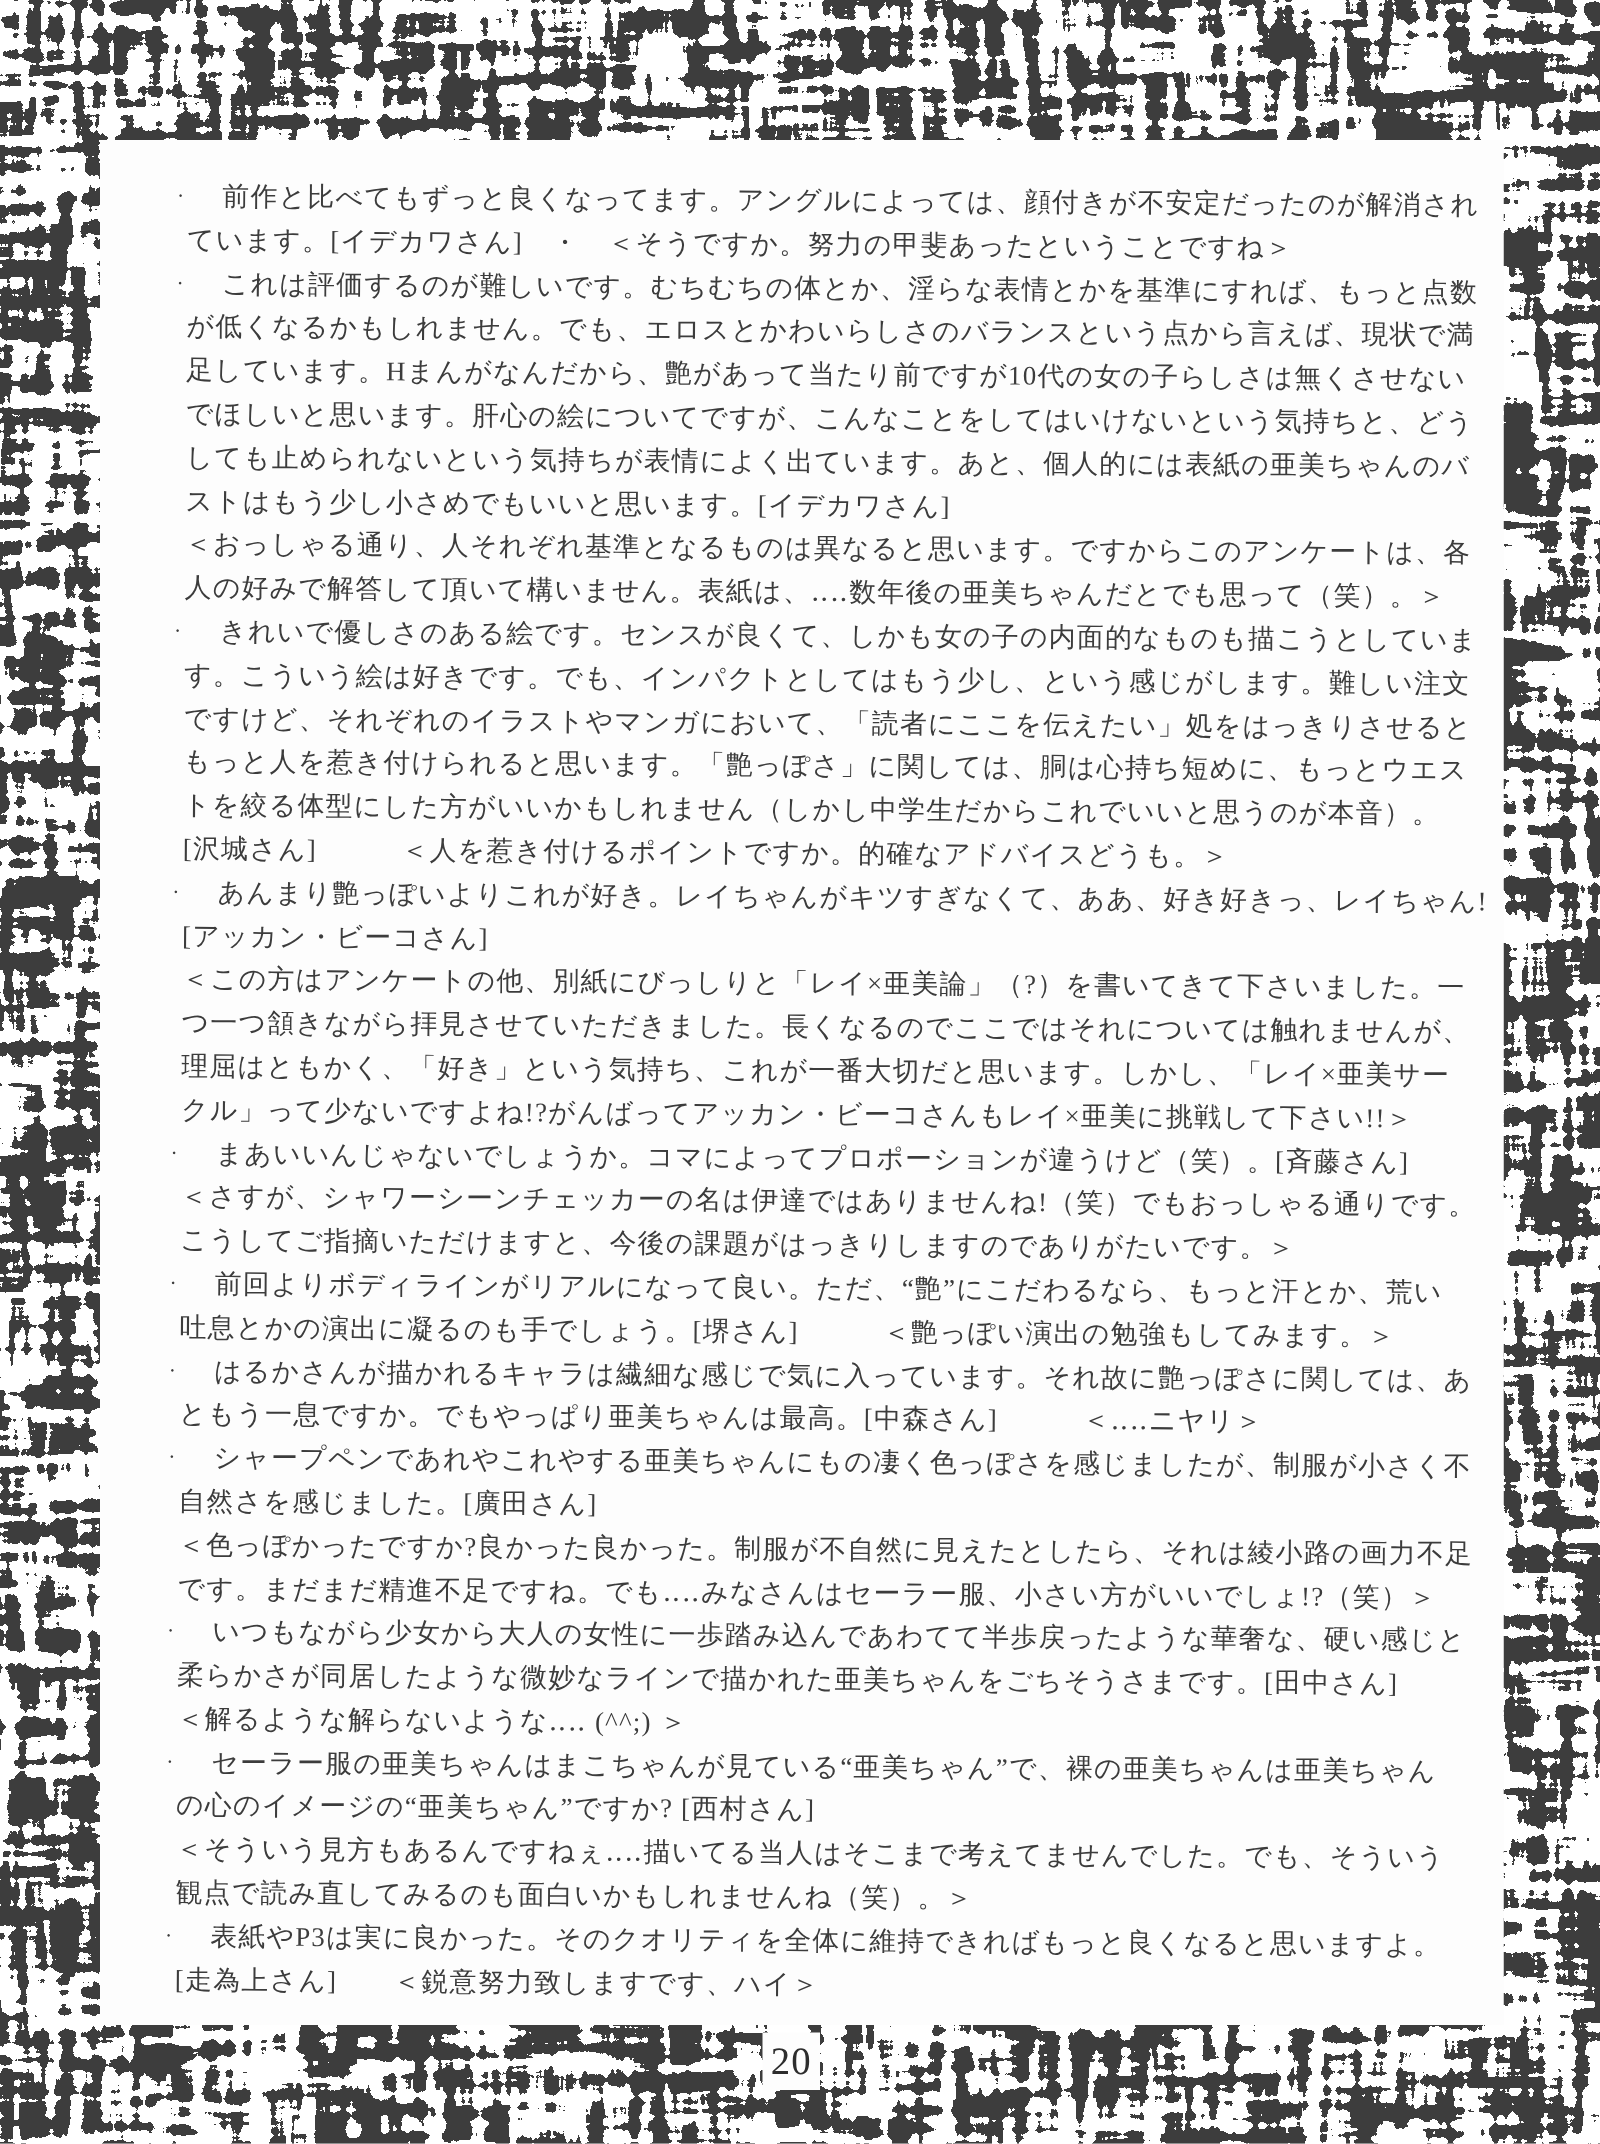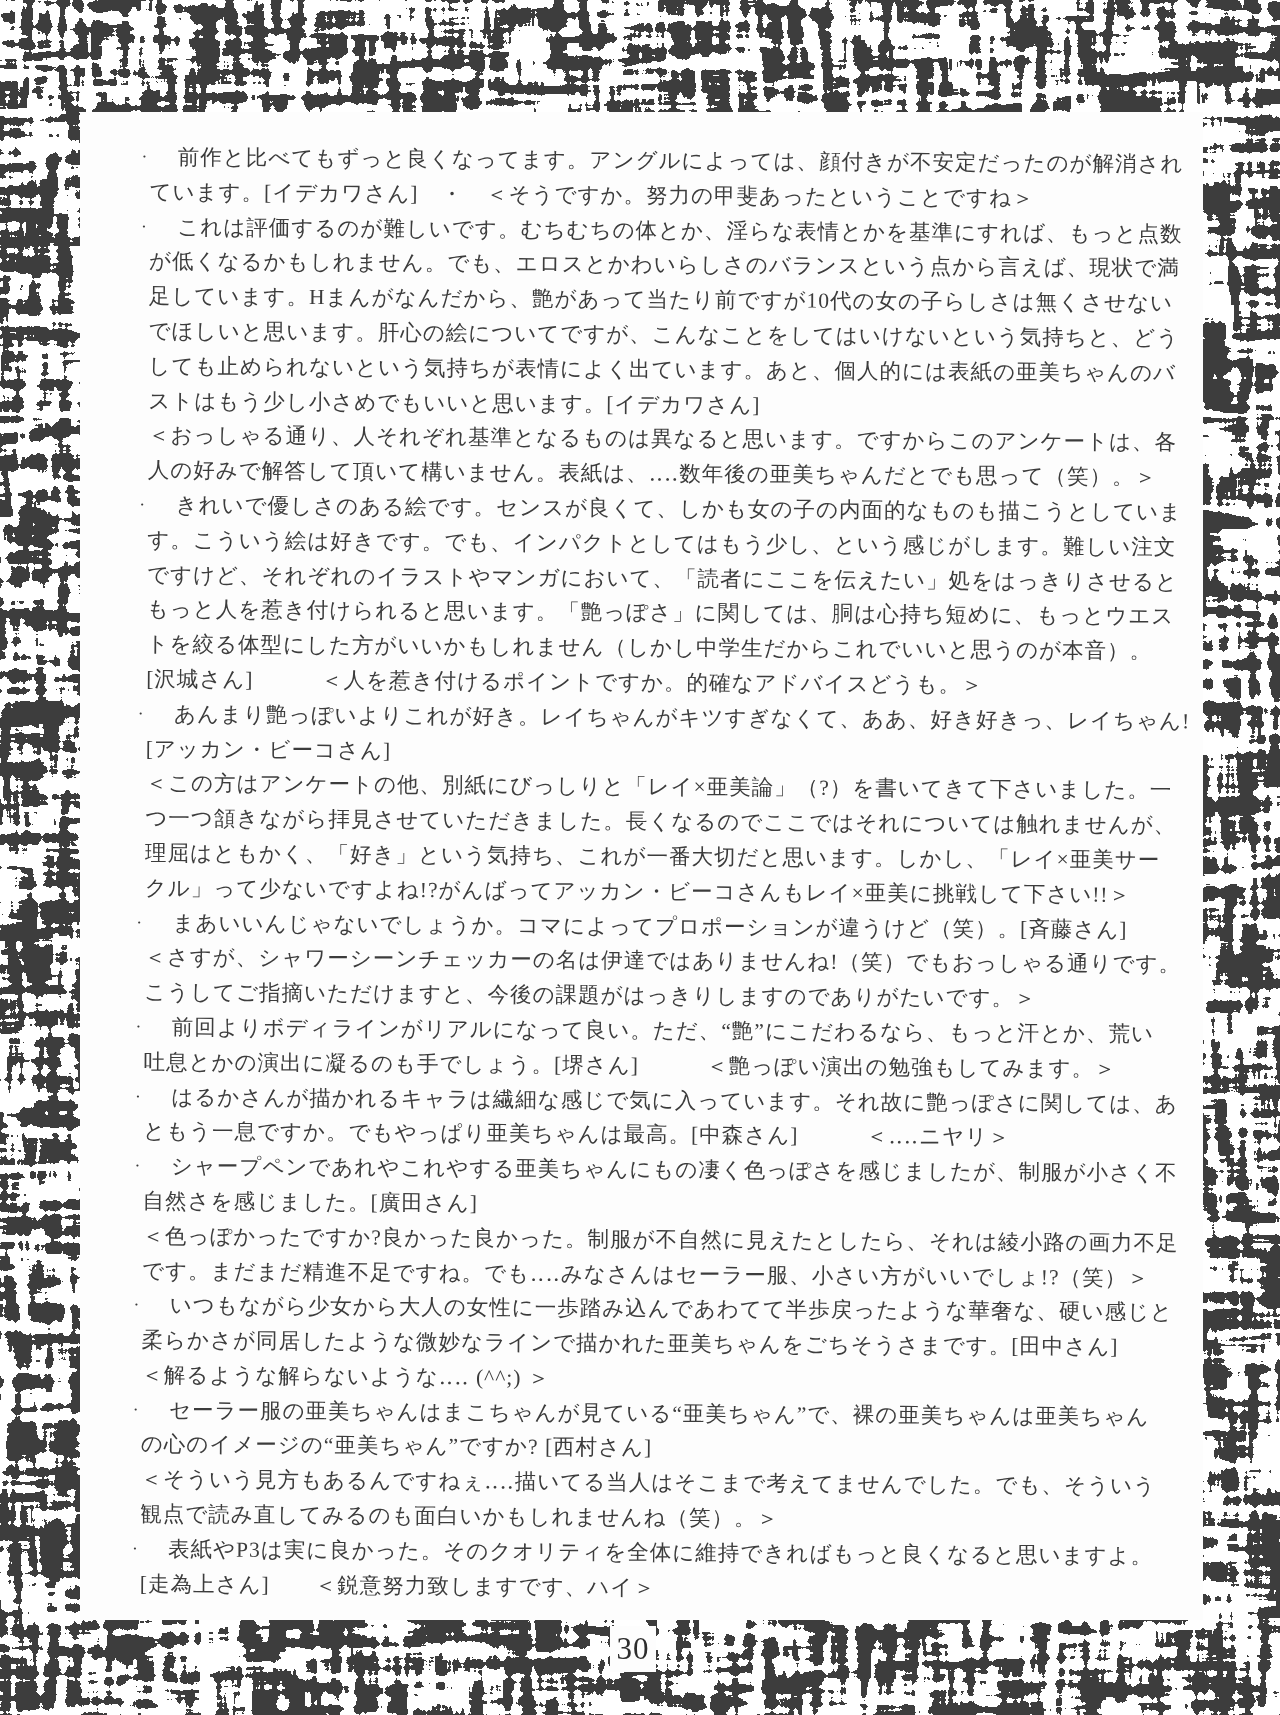--- a/index.html
+++ b/index.html
@@ -160,16 +160,16 @@
           <div class="line"><span>観点で読み直してみるのも面白いかもしれませんね（笑）。＞</span></div>
         </div>
         <div class="entry">
           <div class="line first"><span class="bullet">・</span><span>表紙やP3は実に良かった。そのクオリティを全体に維持できればもっと良くなると思いますよ。</span></div>
           <div class="line"><span>[走為上さん]　　＜鋭意努力致しますです、ハイ＞</span></div>
         </div>
       </div>
   </div>
 
   <div class="pagebox">
-    <span>30</span>
+    <span>20</span>
   </div>
 
 </div>
 
 </body></html>

